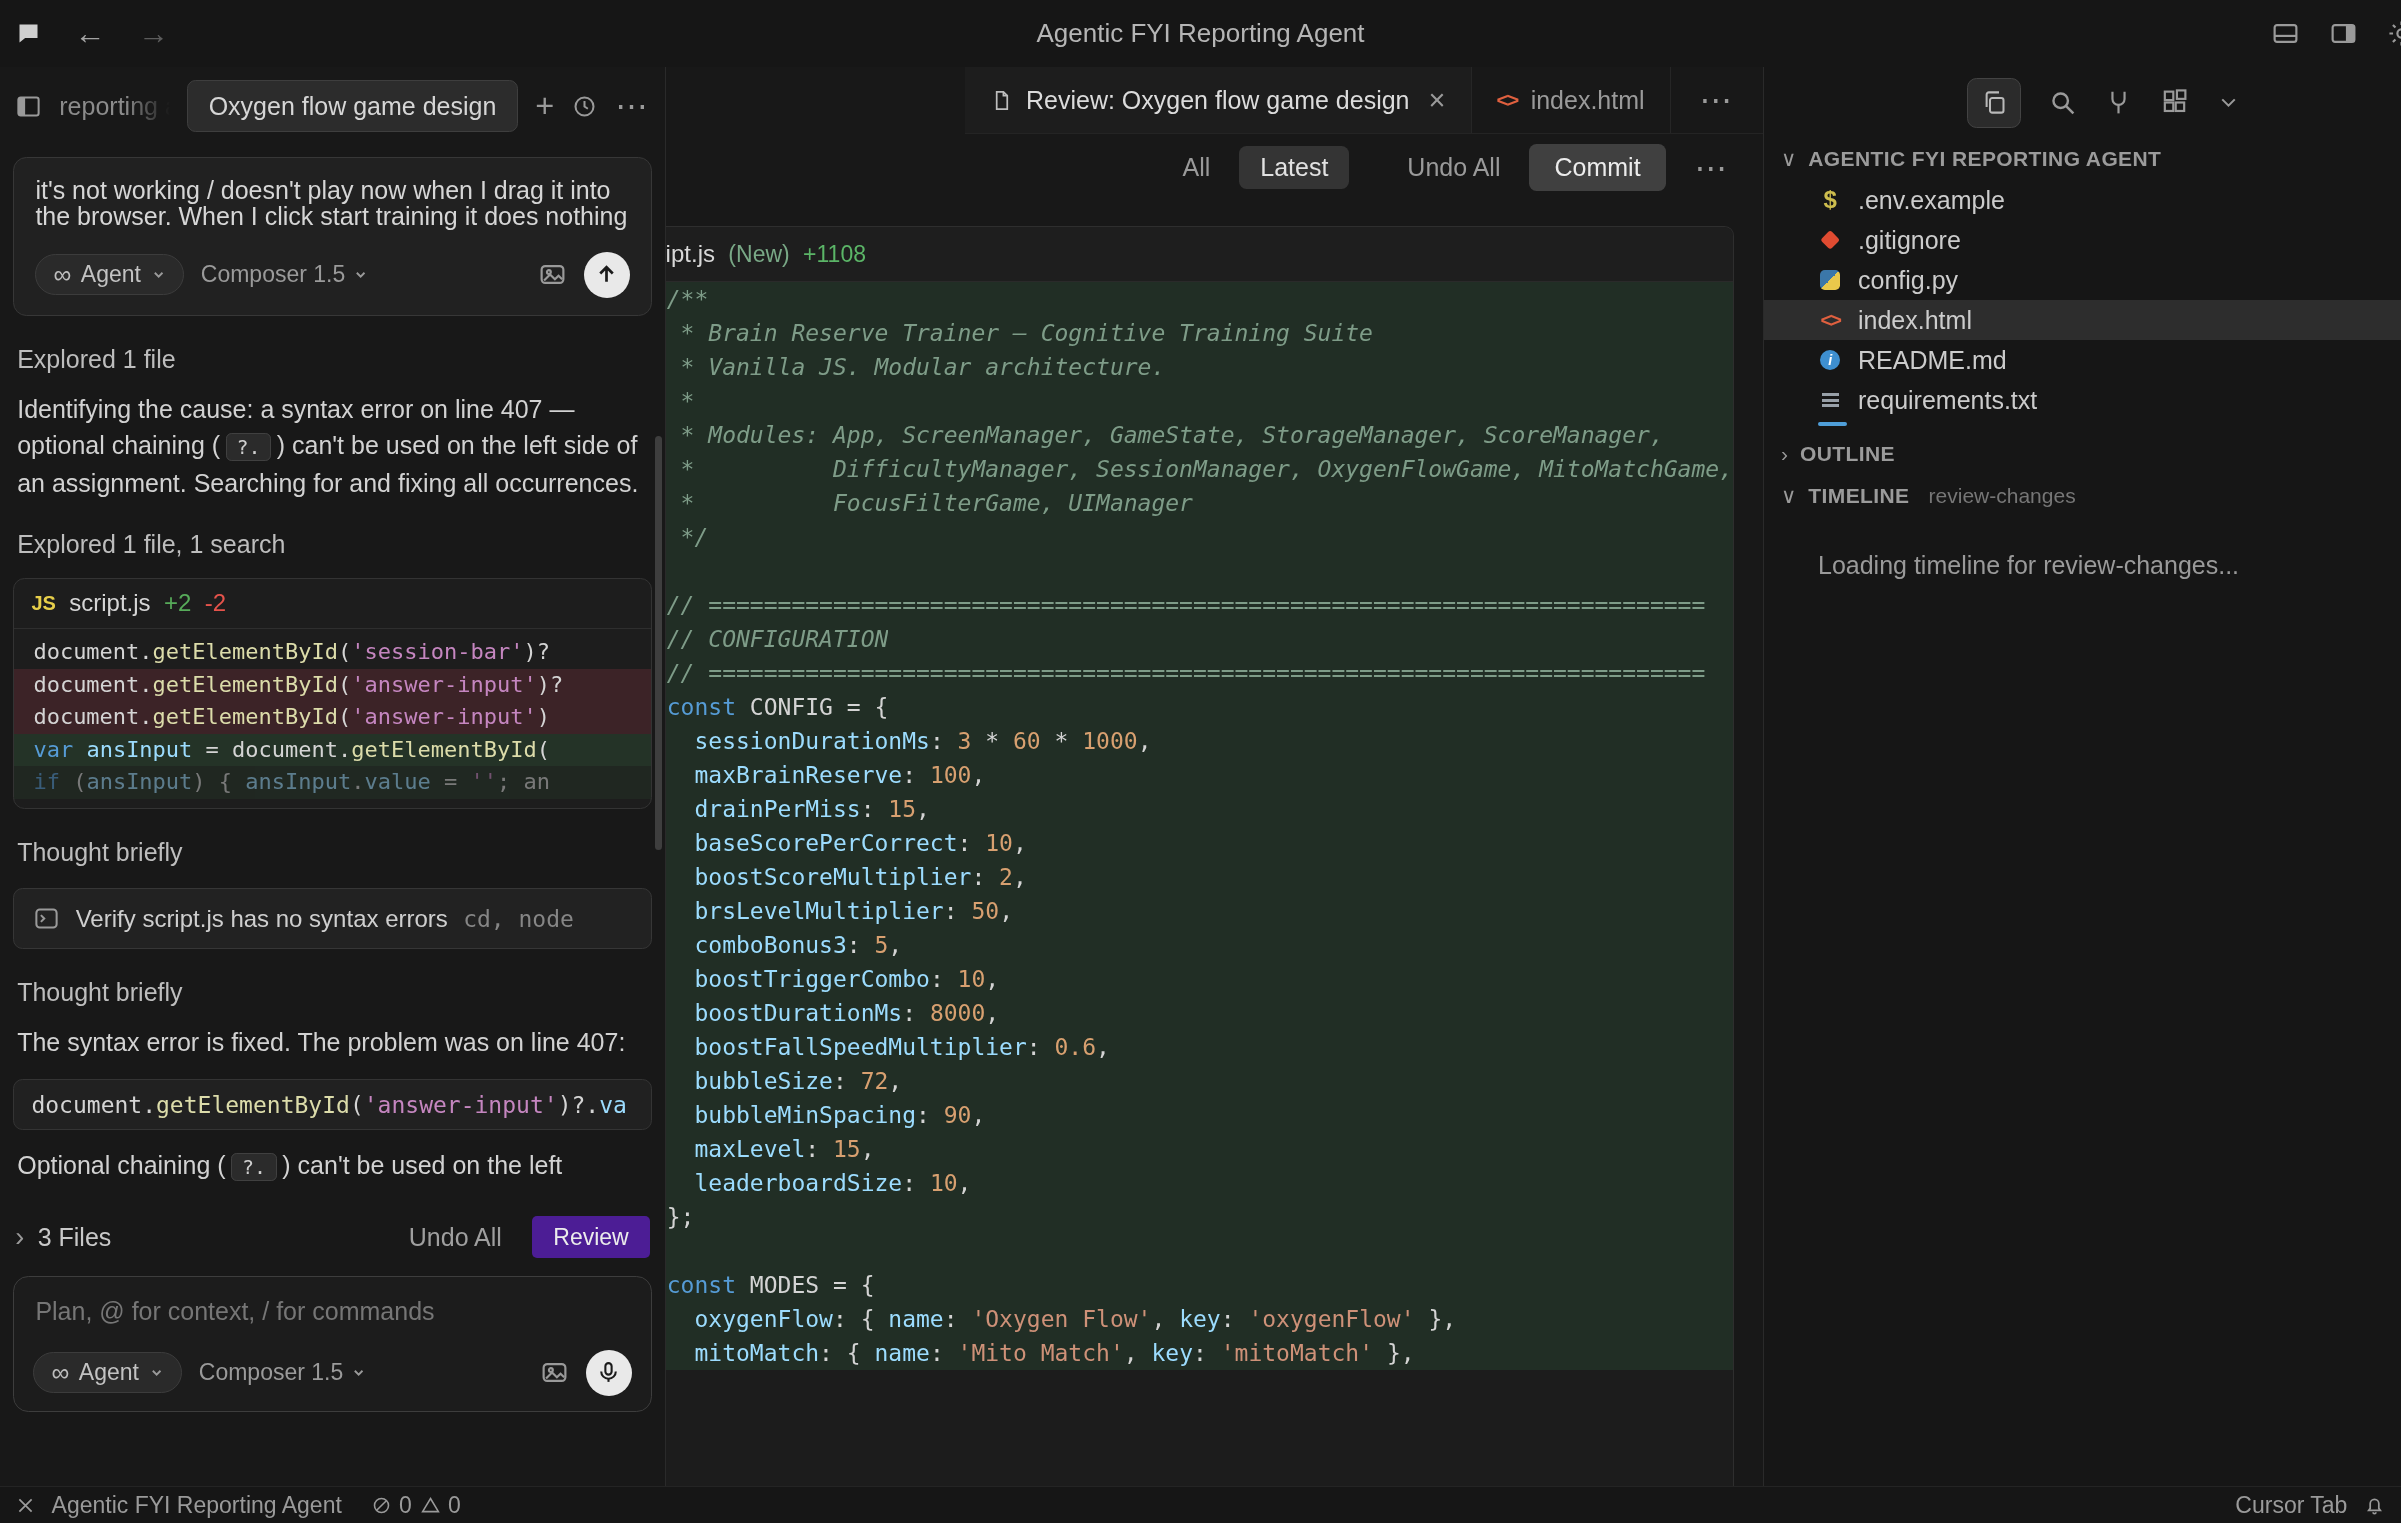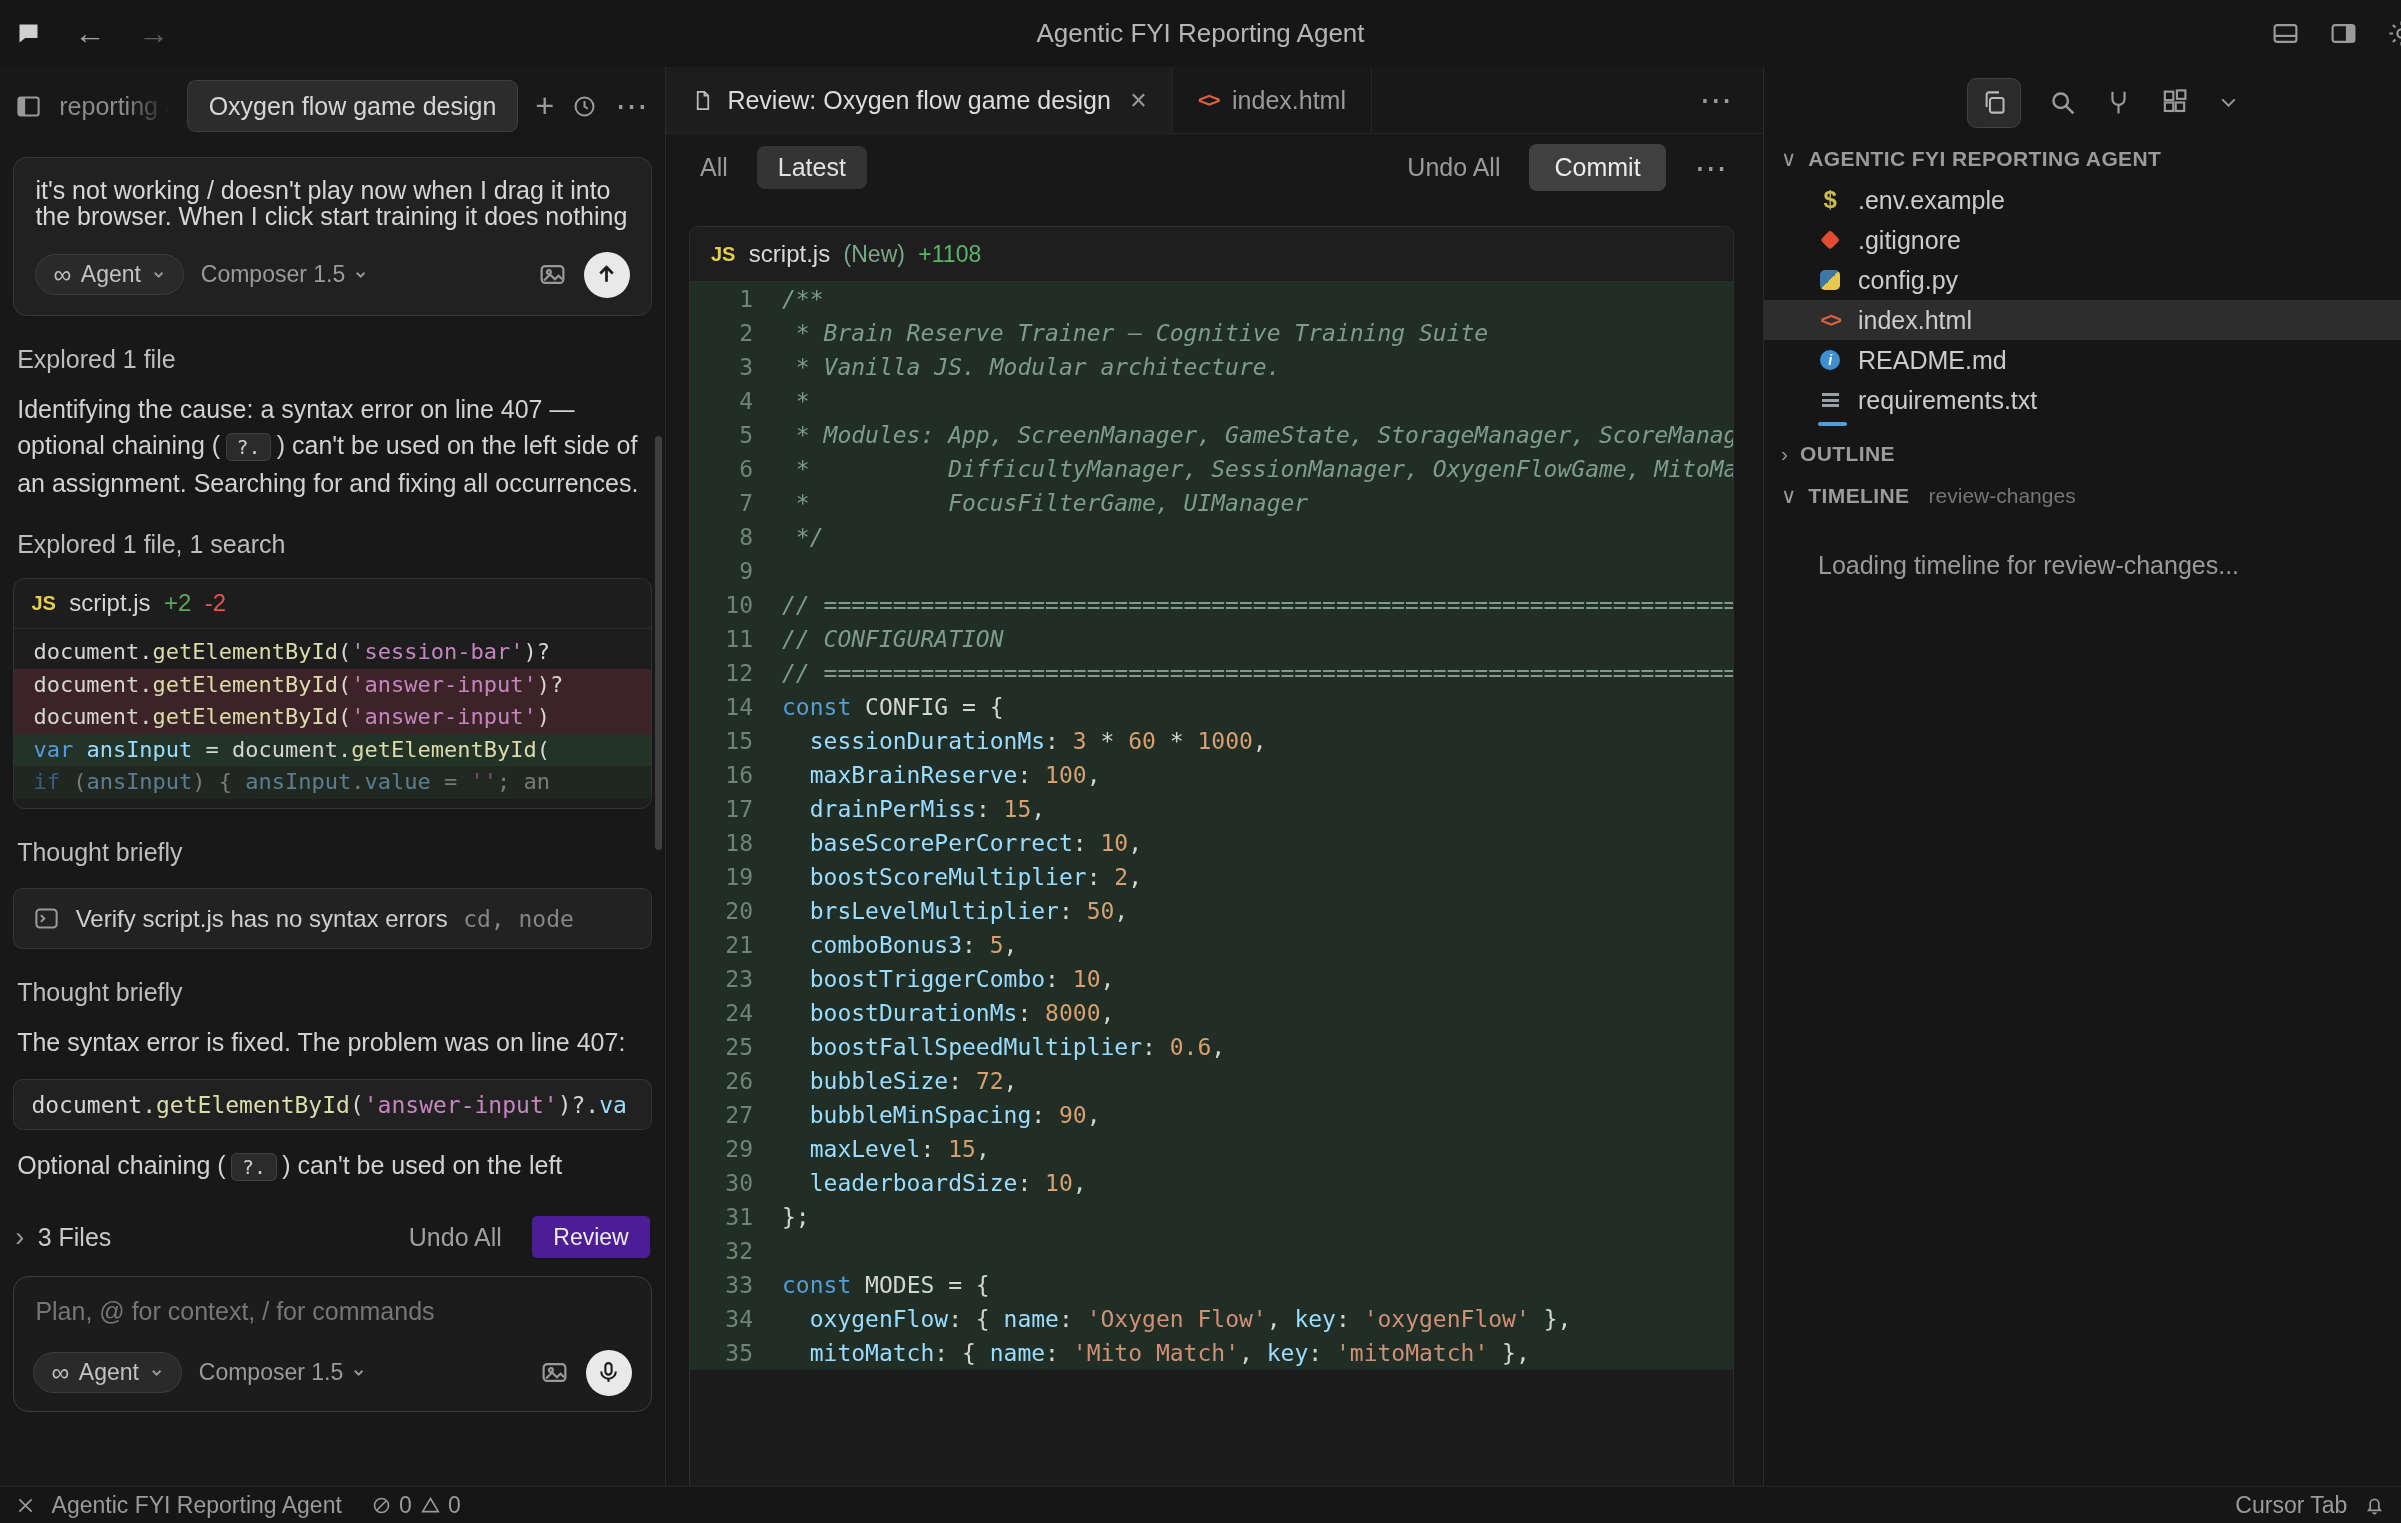--- a/index.html
+++ b/index.html
@@ -68,21 +68,21 @@
   .files-chev{color:#9a9a9a;font-size:27px;}
   .undo-link{color:#9f9f9f;margin-left:auto;margin-right:17px;}
   .review-btn{background:#4c1d95;color:#ececec;border:none;border-radius:5px;font-size:23px;padding:7.6px 21px;font-family:inherit;}
 
   .input-card{margin:11.5px 0 0;background:#1c1c1c;border:1px solid #3d3d3d;border-radius:15.3px;padding:19px 19px 15.3px;}
   .chat-input{width:100%;background:transparent;border:none;outline:none;color:#d0d0d0;font-size:25px;font-family:inherit;}
   .chat-input::placeholder{color:#767676;}
   .chat-scrollbar{position:absolute;right:2.9px;top:369px;width:7.6px;height:414px;background:#3e3e3e;border-radius:3.8px;}
 
   
-  .editor{flex:1;min-width:0;background:#181818;display:flex;flex-direction:column;}
+  .editor{flex:1;min-width:0;background:#181818;display:flex;flex-direction:column;align-items:flex-end;}
   .ed-tabs{height:67px;display:flex;align-items:stretch;border-bottom:1px solid #242424;flex:none;}
   .ed-tab{display:flex;align-items:center;gap:13.4px;padding:0 25px;border-right:1px solid #262626;color:#9a9a9a;white-space:nowrap;}
   .ed-tab.active{background:#1d1d1d;color:#dcdcdc;}
   .tab-x{color:#9a9a9a;font-size:29px;margin-left:5.7px;}
   .ed-tabs .dots{align-self:center;margin:0 29px;}
   .html-ic{color:#e0603f;font-weight:700;font-size:21px;letter-spacing:-1.9px;}
 
   .review-bar{height:67px;display:flex;align-items:center;gap:29px;padding:0 34px;flex:none;}
   .all-lbl{color:#9a9a9a;}
   .latest-pill{background:#343434;border-radius:7.6px;padding:6.7px 21px;color:#e2e2e2;}

